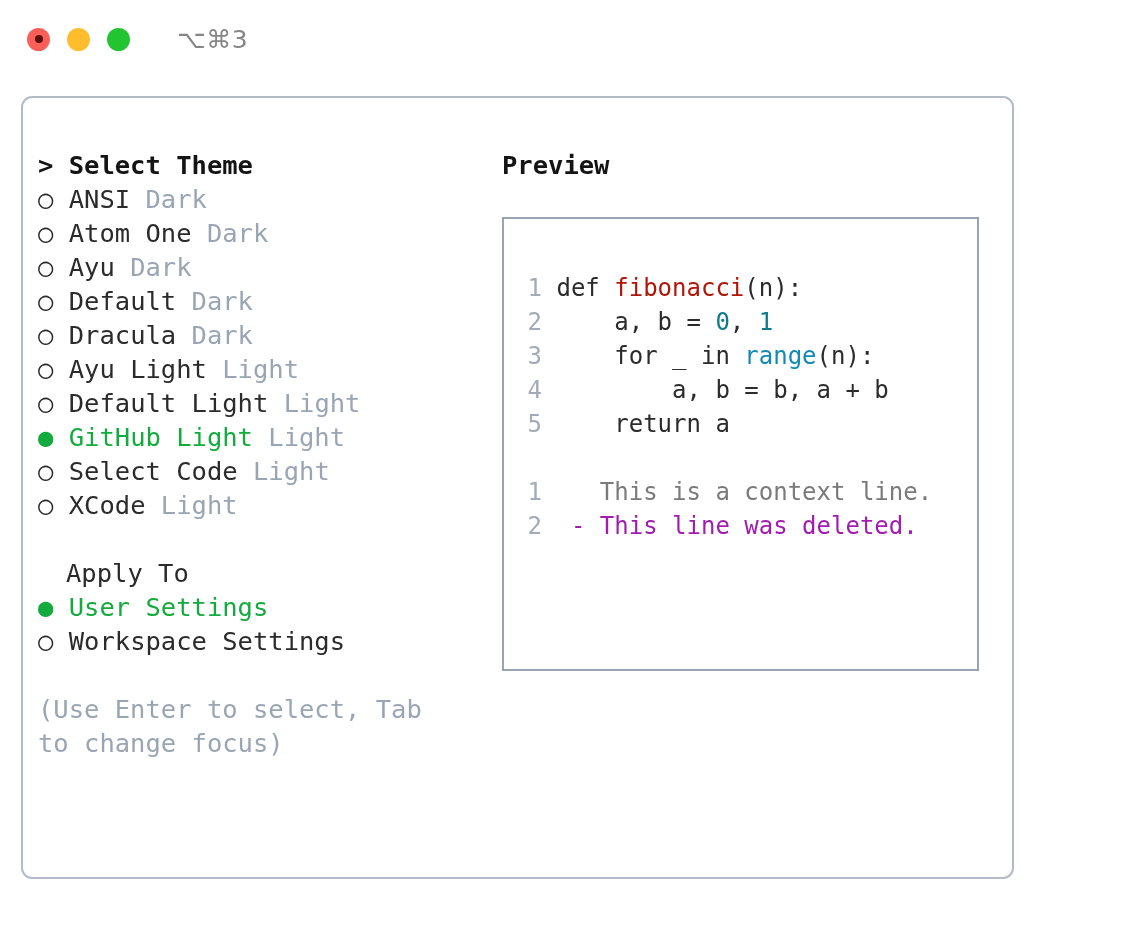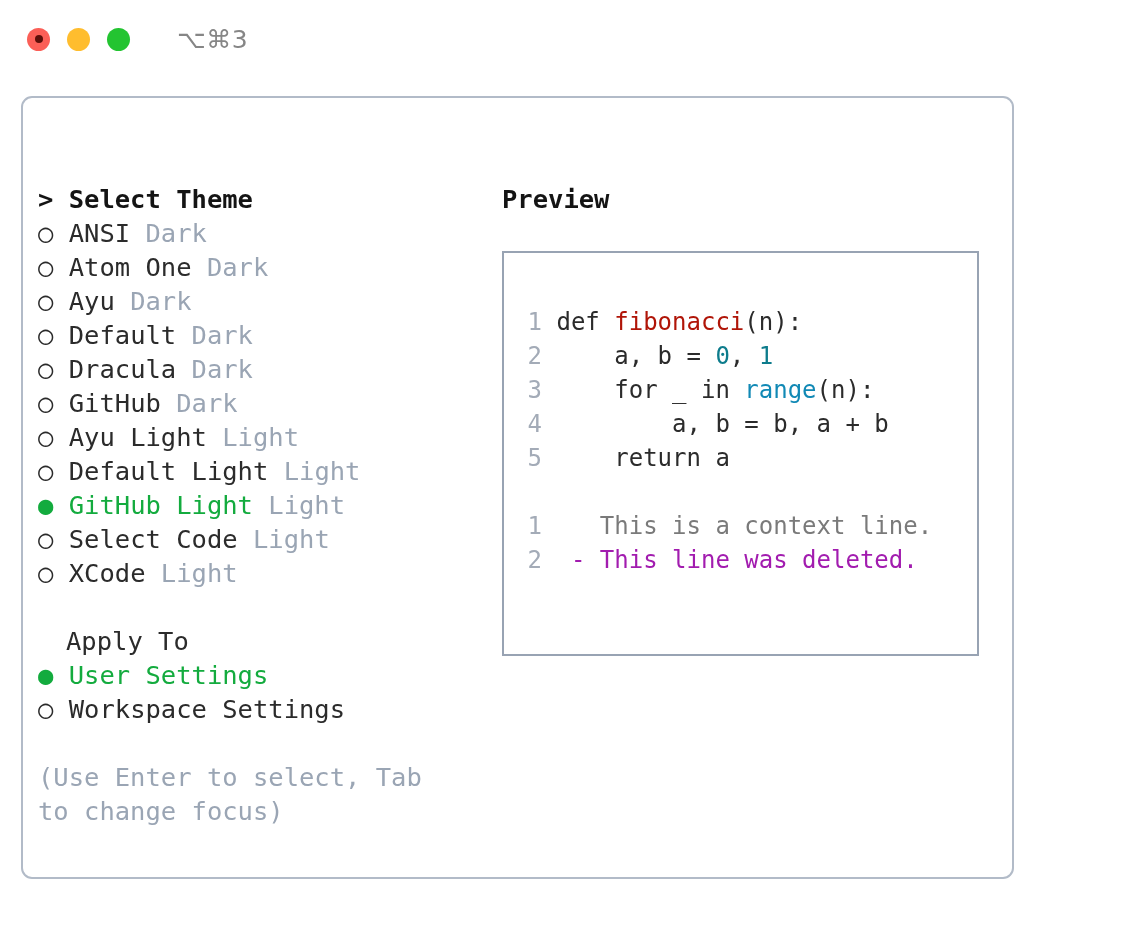--- a/index.html
+++ b/index.html
@@ -74,21 +74,21 @@
     width: 993px;
     height: 783px;
     border: 2px solid #b2bbc8;
     border-radius: 11px;
     box-sizing: border-box;
     background: #ffffff;
   }
   .panel-inner {
     position: absolute;
     left: 0; top: 0;
-    width: 100%; height: 100%; margin-top: 34px;
+    width: 100%; height: 100%;
   }
 
   
   .left-col {
     position: absolute;
     left: 15px;
     top: 50px;
     width: 450px;
   }
   .section-title {
@@ -138,21 +138,21 @@
   }
   .preview-title {
     font-size: 25.5px;
     font-weight: bold;
     color: #141414;
     line-height: 34px;
   }
   .preview-box {
     margin-top: 35px;
     width: 477px;
-    height: 405px;
+    height: 454px;
     border: 2px solid #98a3b3;
     box-sizing: border-box;
     padding: 52px 12px 0 22px;
   }
   .code-line {
     font-size: 24px;
     line-height: 34px;
     white-space: pre;
     color: #2b2b2b;
   }
@@ -196,21 +196,20 @@
 
       <div class="left-col">
         <div class="section-title">&gt; Select Theme</div>
 
         <ul class="list" id="theme-list">
             <li class="row"><span class="marker">○</span> <span class="label">ANSI</span> <span class="badge">Dark</span></li>
             <li class="row"><span class="marker">○</span> <span class="label">Atom One</span> <span class="badge">Dark</span></li>
             <li class="row"><span class="marker">○</span> <span class="label">Ayu</span> <span class="badge">Dark</span></li>
             <li class="row"><span class="marker">○</span> <span class="label">Default</span> <span class="badge">Dark</span></li>
             <li class="row"><span class="marker">○</span> <span class="label">Dracula</span> <span class="badge">Dark</span></li>
-            <li class="row"><span class="marker">○</span> <span class="label">GitHub</span> <span class="badge">Dark</span></li>
             <li class="row"><span class="marker">○</span> <span class="label">Ayu Light</span> <span class="badge">Light</span></li>
             <li class="row"><span class="marker">○</span> <span class="label">Default Light</span> <span class="badge">Light</span></li>
             <li class="row selected"><span class="marker">●</span> <span class="label">GitHub Light</span> <span class="badge">Light</span></li>
             <li class="row"><span class="marker">○</span> <span class="label">Select Code</span> <span class="badge">Light</span></li>
             <li class="row"><span class="marker">○</span> <span class="label">XCode</span> <span class="badge">Light</span></li>
           </ul>
 
         <div class="spacer-row"></div>
 
         <div class="apply-title">Apply To</div>

